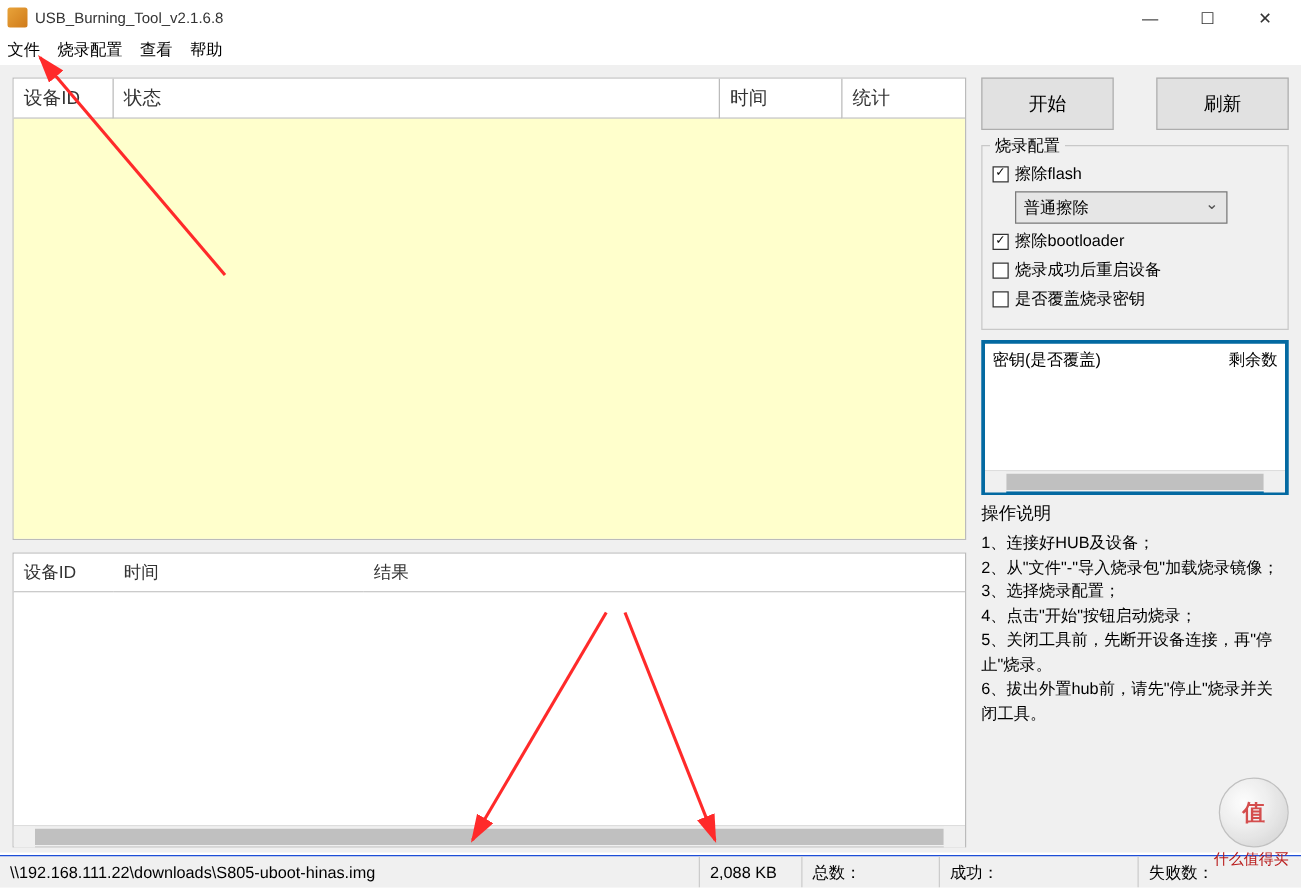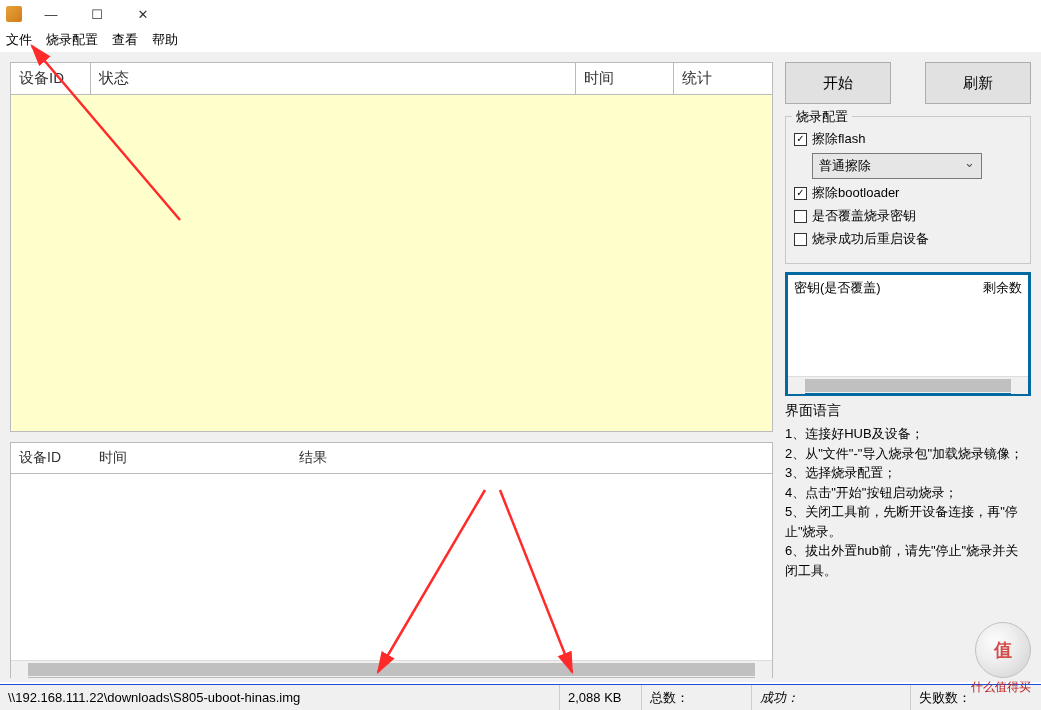--- a/index.html
+++ b/index.html
@@ -232,21 +232,21 @@
   .statusbar .cell {
     padding: 0 8px;
     border-right: 1px solid #ccc;
     height: 100%;
     display: flex;
     align-items: center;
   }
   .statusbar .path { width: 560px; }
   .statusbar .size { width: 82px; }
   .statusbar .total { width: 110px; }
-  .statusbar .success { flex: 1; font-style: italic; }
+  .statusbar .success { flex: 1; }
   .statusbar .fail { width: 130px; border-right: none; position: relative; }
   .arrow {
     position: absolute;
     pointer-events: none;
   }
   .watermark {
     position: absolute;
     right: 10px;
     bottom: 32px;
     width: 56px; height: 56px;
@@ -267,20 +267,21 @@
     bottom: 14px;
     font-size: 12px;
     color: #b91c1c;
   }
 </style>
 </head>
 <body>
 
 <div class="titlebar">
   <div class="app-icon"></div>
+  <div class="title">USB_Burning_Tool_v2.1.6.8</div>
   <div class="win-controls">
     <div class="win-btn">—</div>
     <div class="win-btn">☐</div>
     <div class="win-btn">✕</div>
   </div>
 </div>
 
 <div class="menubar">
   <span>文件</span>
   <span>烧录配置</span>
@@ -330,41 +331,41 @@
         </div>
         <div class="dropdown">
           <span>普通擦除</span>
         </div>
         <div class="chk-row">
           <span class="chk">✓</span>
           <span>擦除bootloader</span>
         </div>
         <div class="chk-row">
           <span class="chk"></span>
-          <span>是否覆盖烧录密钥</span>
+          <span>烧录成功后重启设备</span>
         </div>
         <div class="chk-row">
           <span class="chk"></span>
-          <span>烧录成功后重启设备</span>
+          <span>是否覆盖烧录密钥</span>
         </div>
       </div>
 
       <div class="key-box">
         <div class="key-head">
           <div class="k1">密钥(是否覆盖)</div>
           <div>剩余数</div>
         </div>
         <div class="key-body"></div>
         <div class="scroll-h">
           <div class="scroll-thumb"></div>
         </div>
       </div>
 
       <div class="instructions">
-        <div class="title">界面语言</div>
+        <div class="title">操作说明</div>
         <div class="line">1、连接好HUB及设备；</div>
         <div class="line">2、从"文件"-"导入烧录包"加载烧录镜像；</div>
         <div class="line">3、选择烧录配置；</div>
         <div class="line">4、点击"开始"按钮启动烧录；</div>
         <div class="line">5、关闭工具前，先断开设备连接，再"停止"烧录。</div>
         <div class="line">6、拔出外置hub前，请先"停止"烧录并关闭工具。</div>
       </div>
     </div>
   </div>
 </div>

